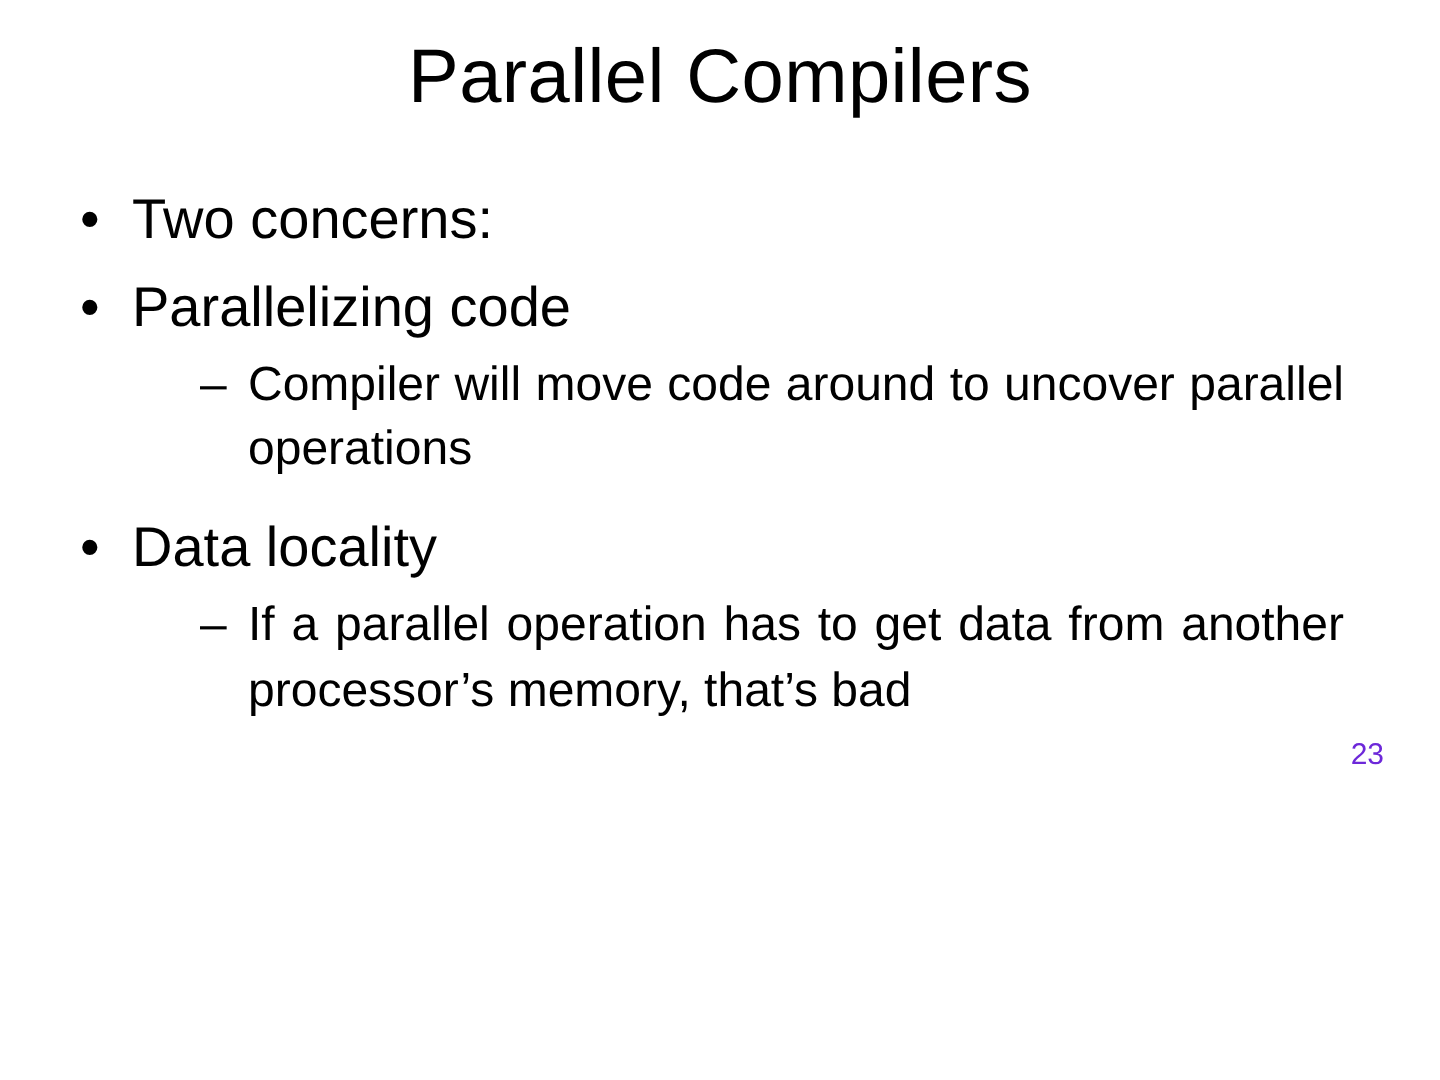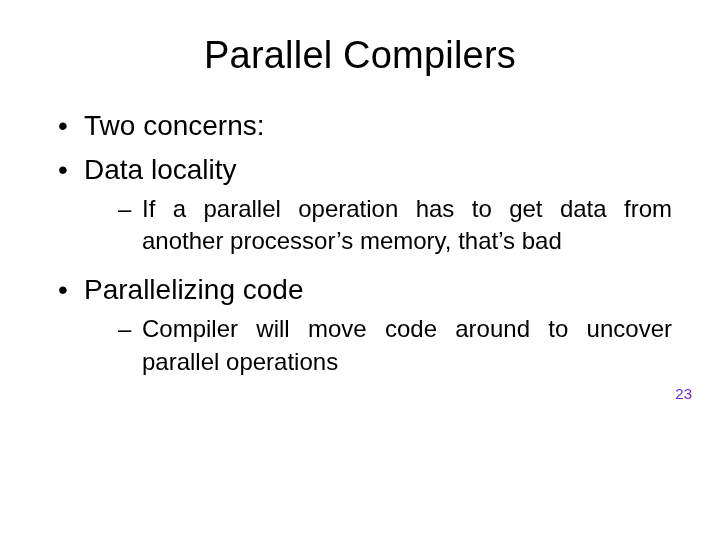--- a/index.html
+++ b/index.html
@@ -10,32 +10,31 @@
     background: #ffffff;
     font-family: Arial, Helvetica, sans-serif;
     color: #000;
     overflow: hidden;
   }
   .slide {
     position: relative;
     width: 720px;
     height: 408px;
     box-sizing: border-box;
-    margin-top: 16px;
   }
   .title {
     text-align: center;
     font-size: 38px;
     padding-top: 18px;
     letter-spacing: 0.2px;
   }
   ul.level1 {
     list-style: none;
     margin: 30px 0 0 0;
-    padding: 0 48px 0 54px;
+    padding: 0 48px 0 36px;
   }
   ul.level1 > li {
     position: relative;
     font-size: 28px;
     line-height: 1.35;
     padding-left: 30px;
     margin-bottom: 6px;
   }
   ul.level1 > li::before {
     content: "•";
@@ -75,32 +74,32 @@
 
 <div class="slide">
 
   <div class="title">Parallel Compilers</div>
 
   <ul class="level1">
     <li>
       <span>Two concerns:</span>
     </li>
     <li>
+      <span>Parallelizing code</span>
+      <ul class="level2">
+        <li>
+          <span>Compiler will move code around to uncover parallel operations</span>
+        </li>
+      </ul>
+    </li>
+    <li>
       <span>Data locality</span>
       <ul class="level2">
         <li>
           <span>If a parallel operation has to get data from another processor’s memory, that’s bad</span>
-        </li>
-      </ul>
-    </li>
-    <li>
-      <span>Parallelizing code</span>
-      <ul class="level2">
-        <li>
-          <span>Compiler will move code around to uncover parallel operations</span>
         </li>
       </ul>
     </li>
   </ul>
 
   <div class="pagenum">23</div>
 
 </div>
 
 </body></html>

